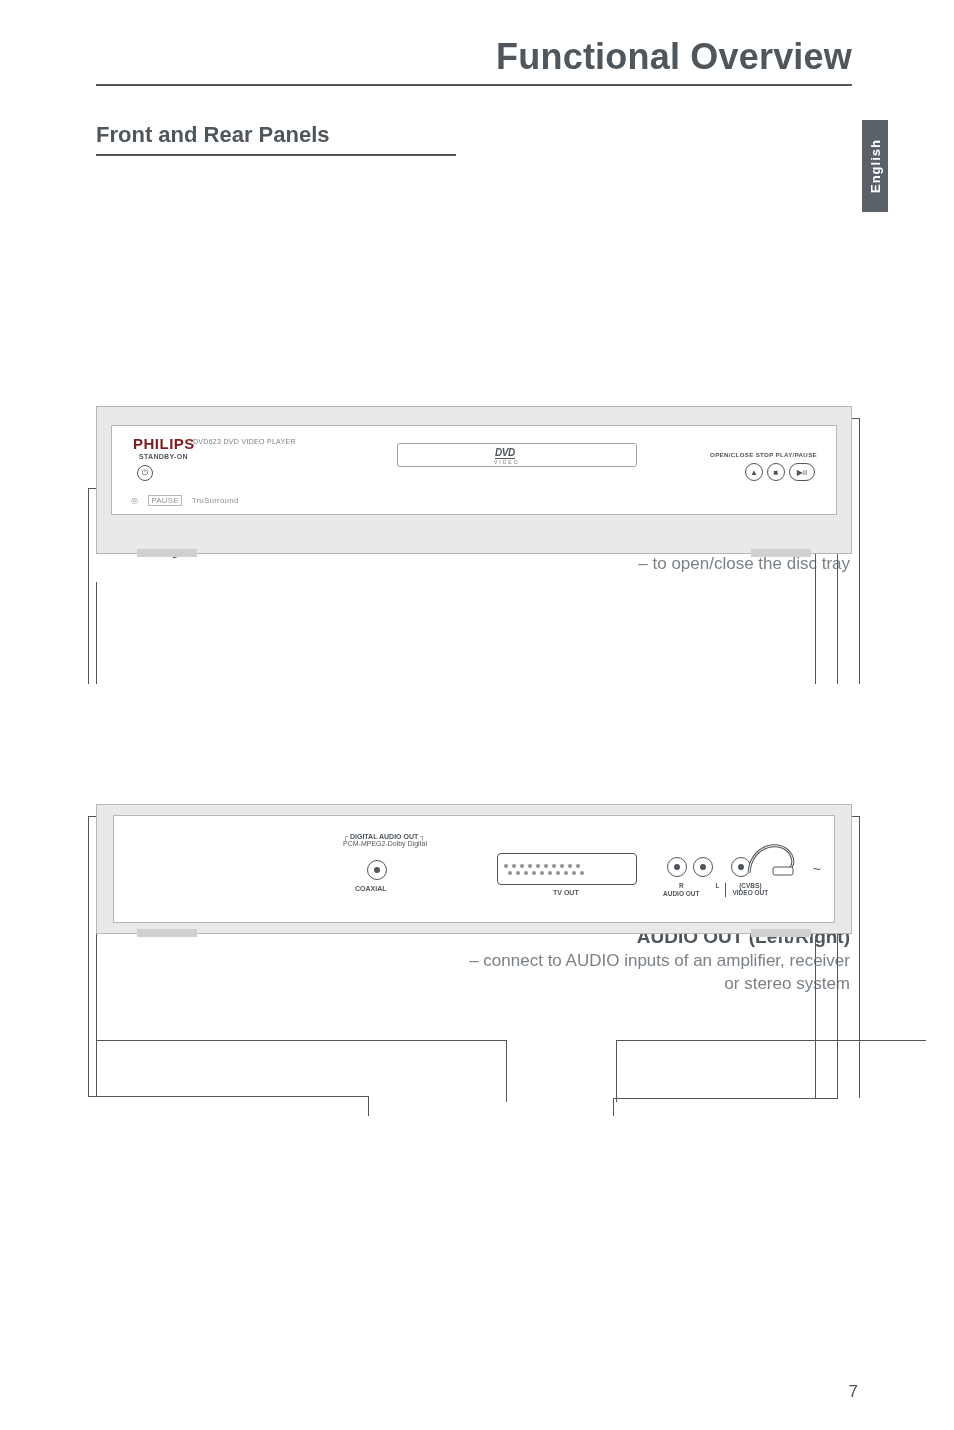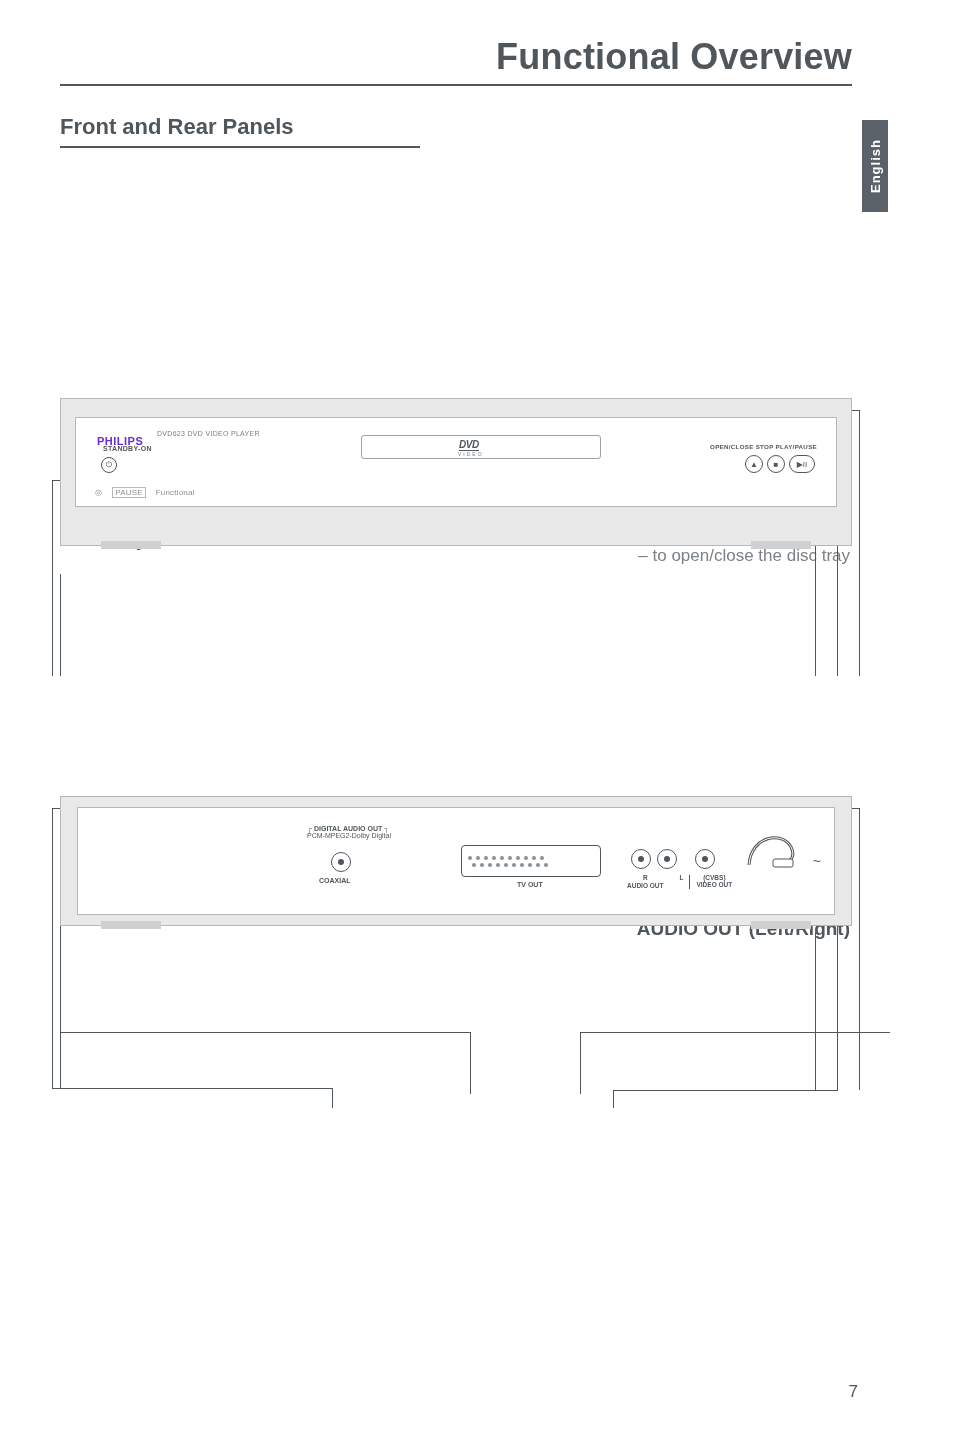--- a/index.html
+++ b/index.html
@@ -1,45 +1,45 @@
 <!DOCTYPE html>
 <html><head>
 <meta charset="utf-8">
 <style>
   * { box-sizing: border-box; margin: 0; padding: 0; }
   html, body { width: 954px; height: 1430px; font-family: "Helvetica Neue", Arial, sans-serif; color: #4f565c; background: #fff; }
-  .page { position: relative; width: 904px; height: 1430px; padding: 36px 52px 40px 60px; }
+  .page { position: relative; width: 904px; height: 1430px; padding: 36px 52px 40px 96px; }
 
   
   .title-row { display: flex; align-items: flex-end; }
   .title { font-size: 36px; font-weight: 700; color: #4f565c; margin-left: auto; letter-spacing: .2px; }
   .title-rule { border: none; border-top: 2px solid #4f565c; margin: 6px 0 0 0; }
 
   
   .side-tab { position: absolute; right: 16px; top: 120px; width: 26px; height: 92px; background: #5a6168; color: #fff; font-size: 13px; font-weight: 700; display: flex; align-items: center; justify-content: center; writing-mode: vertical-rl; transform: rotate(180deg); letter-spacing: 1px; }
 
   
-  .section-head { font-size: 22px; font-weight: 700; color: #4f565c; margin-top: 28px; }
+  .section-head { font-size: 22px; font-weight: 700; color: #4f565c; margin-top: 36px; }
   .section-rule { width: 360px; border: none; border-top: 2px solid #4f565c; margin: 6px 0 12px 0; }
 
   
   .front-wrap { position: relative; margin-top: 6px; }
   .front-labels-left { position: absolute; left: 2px; top: 70px; width: 360px; }
   .front-labels-right { position: absolute; right: 2px; top: 0; width: 400px; text-align: right; }
 
   .lbl-head { font-size: 19px; font-weight: 700; color: #4f565c; margin-bottom: 2px; }
   .lbl-sub  { font-size: 17px; font-weight: 300; color: #7a8187; line-height: 1.35; }
   .lbl-block { margin-bottom: 14px; }
 
   .sym { font-family: "Arial Unicode MS", Arial, sans-serif; }
 
   
   .device-front { position: relative; margin-top: 250px; height: 148px; background: #e9e9e9; border: 1px solid #b7b7b7; }
   .device-front .inner { position: absolute; left: 14px; right: 14px; top: 18px; bottom: 38px; background: #fff; border: 1px solid #b7b7b7; }
-  .device-front .brand { position: absolute; left: 36px; top: 36px; font-size: 11px; font-weight: 900; letter-spacing: .5px; color: #6d28d9; }
+  .device-front .brand { position: absolute; left: 36px; top: 28px; font-size: 15px; font-weight: 900; letter-spacing: .5px; color: #7f1d1d; }
   .device-front .brand-sub { position: absolute; left: 96px; top: 31px; font-size: 7px; color: #7a8187; letter-spacing: .3px; }
   .device-front .standby-lbl { position: absolute; left: 42px; top: 46px; font-size: 7px; font-weight: 700; color: #4f565c; letter-spacing: .3px; }
   .device-front .pwr { position: absolute; left: 40px; top: 58px; width: 16px; height: 16px; border: 1.2px solid #4f565c; border-radius: 50%; display:flex; align-items:center; justify-content:center; font-size:8px; color:#4f565c; }
   .device-front .tray { position: absolute; left: 300px; top: 36px; width: 240px; height: 24px; border: 1px solid #9da2a7; border-radius: 3px; background: #fff; }
   .device-front .dvd-logo { position: absolute; left: 398px; top: 40px; font-size: 10px; font-style: italic; font-weight: 900; border-bottom: 1px solid #4f565c; letter-spacing: -0.5px; }
   .device-front .dvd-sub { position:absolute; left:397px; top:52px; font-size:5px; letter-spacing:2px; color:#7a8187;}
   .device-front .ctrl-lbls { position: absolute; right: 34px; top: 44px; font-size: 6.2px; font-weight: 700; letter-spacing: .3px; color:#4f565c; }
   .device-front .ctrlbtns { position: absolute; right: 36px; top: 56px; display: flex; gap: 4px; }
   .rbtn { width: 18px; height: 18px; border: 1.2px solid #4f565c; border-radius: 50%; font-size: 8px; display:flex; align-items:center; justify-content:center; }
   .rbtn.wide { width: 26px; border-radius: 9px; }
@@ -157,21 +157,21 @@
         <div class="rbtn">
             <span class="sym">■</span>
           </div>
         <div class="rbtn wide">
             <span class="sym">▶II</span>
           </div>
       </div>
       <div class="logos">
         <span>◎</span>
         <span class="box">PAUSE</span>
-        <span>Functional</span>
+        <span>TruSurround</span>
       </div>
       <div class="foot l"></div>
       <div class="foot r"></div>
     </div>
   </div>
 
   <div class="rear-wrap">
 
     <div class="rear-left">
       <div class="lbl-block">
@@ -188,20 +188,21 @@
       <div class="lbl-block">
         <div class="lbl-head">MAINS (AC Power Cord)</div>
         <div class="lbl-sub">– connect to a standard AC outlet</div>
       </div>
       <div class="lbl-block">
         <div class="lbl-head">CVBS VIDEO OUT</div>
         <div class="lbl-sub">– connect to CVBS Video inputs of a TV</div>
       </div>
       <div class="lbl-block">
         <div class="lbl-head">AUDIO OUT (Left/Right)</div>
+        <div class="lbl-sub">– connect to AUDIO inputs of an amplifier, receiver or stereo system</div>
       </div>
     </div>
 
     <div class="lead" style="left:-8px; top:12px; width:1px; height:280px;"></div>
     <div class="lead" style="left:-8px; top:12px; width:10px; height:1px;"></div>
     <div class="lead" style="left:0px;  top:96px; width:1px; height:196px;"></div>
     <div class="lead" style="left:-8px; top:292px; width:280px; height:1px;"></div>
     <div class="lead" style="left:272px; top:292px; width:1px; height:20px;"></div>
 
     <div class="lead" style="right:-8px; top:12px; width:1px; height:282px;"></div>

